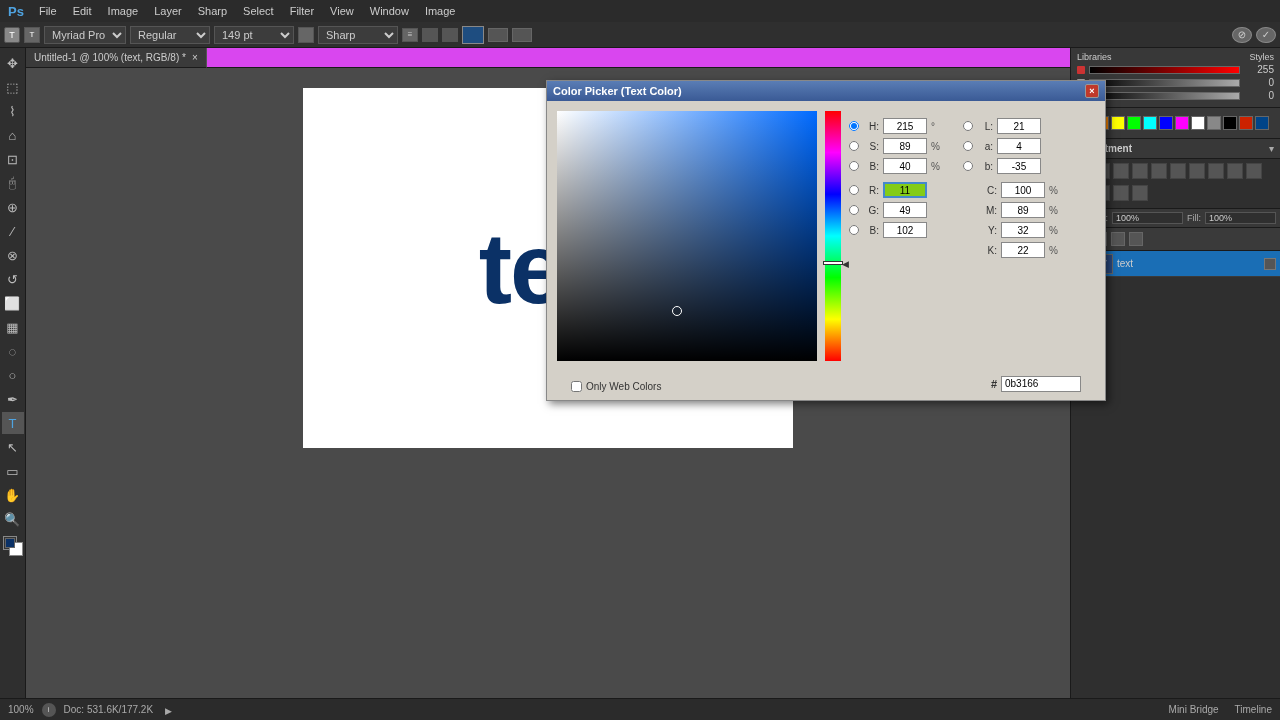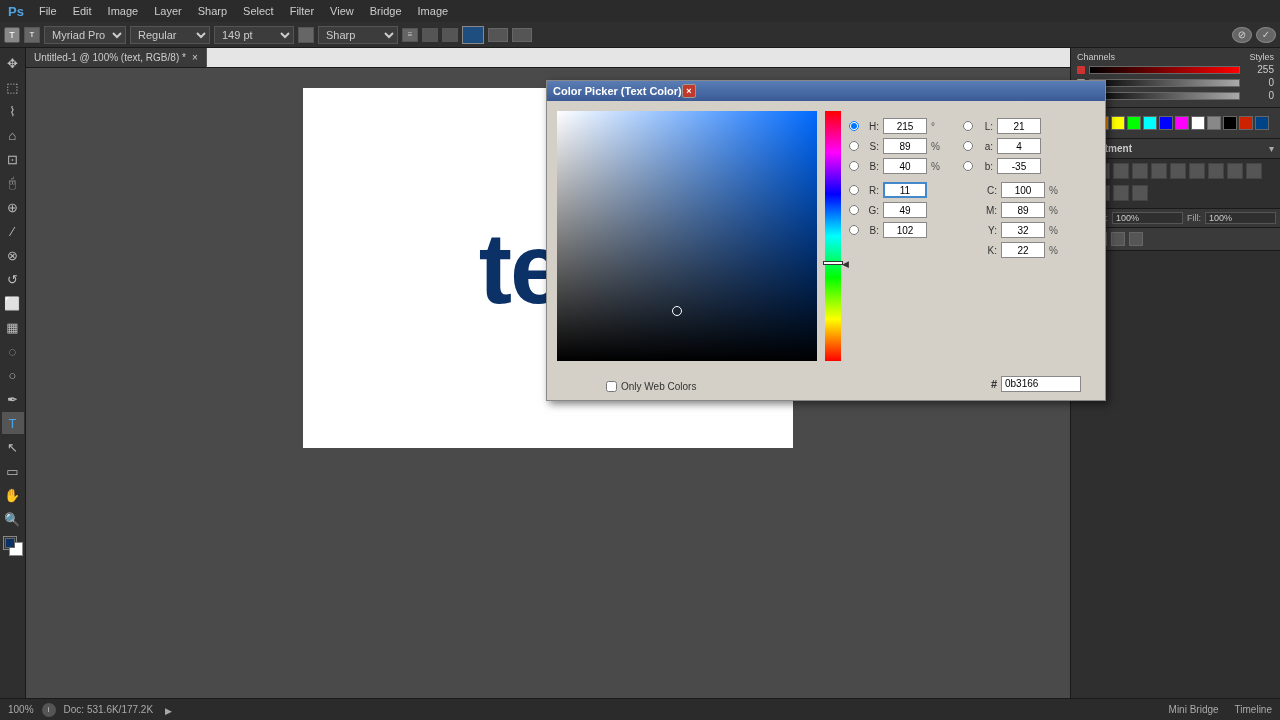--- a/index.html
+++ b/index.html
@@ -167,21 +167,21 @@
       border: 1px solid #888;
       box-shadow: 3px 3px 8px rgba(0,0,0,0.5);
       pointer-events: all;
       font-size: 11px;
     }
     .dialog-titlebar {
       background: linear-gradient(to bottom, #5a7db5, #3a5a95);
       height: 20px;
       display: flex;
       align-items: center;
-      justify-content: flex-start;
+      justify-content: space-between;
       padding: 0 6px;
       color: white;
       font-size: 11px;
       font-weight: bold;
     }
     .dialog-close-btn {
       width: 14px; height: 14px;
       background: #c0392b;
       border: 1px solid #999;
       border-radius: 2px;
@@ -317,21 +317,20 @@
     .only-web-check {
       width: 11px; height: 11px; cursor: pointer;
     }
     .only-web-label {
       color: #333; font-size: 10px;
     }
 
     
     .dialog-bottom {
       padding: 4px 24px 8px;
-      margin-left: 35px;
     }
 
     
     .layers-area {
       flex: 1;
       overflow: hidden;
     }
     .layer-row {
       display: flex;
       align-items: center;
@@ -401,21 +400,21 @@
 <div class="menu-bar">
   <span class="ps-logo">Ps</span>
   <span class="menu-item">File</span>
   <span class="menu-item">Edit</span>
   <span class="menu-item">Image</span>
   <span class="menu-item">Layer</span>
   <span class="menu-item">Sharp</span>
   <span class="menu-item">Select</span>
   <span class="menu-item">Filter</span>
   <span class="menu-item">View</span>
-  <span class="menu-item">Bridge</span>
+  <span class="menu-item">Window</span>
   <span class="menu-item">Image</span>
 </div>
 
 <div class="toolbar">
   <div style="width:16px;height:16px;background:#888;border-radius:2px;border:1px solid #555;display:flex;align-items:center;justify-content:center;">
       <span style="color:white;font-size:9px;">T</span>
     </div>
   <div style="width:16px;height:16px;background:#666;border:1px solid #555;display:flex;align-items:center;justify-content:center;">
       <span style="color:white;font-size:8px;">T</span>
     </div>
@@ -472,38 +471,38 @@
   <div style="margin-top:4px;display:flex;flex-direction:column;align-items:center;gap:2px;">
     <div style="position:relative;width:20px;height:20px;">
       <div style="width:14px;height:14px;background:#333;border:1px solid #888;position:absolute;top:0;left:0;"></div>
       <div style="width:14px;height:14px;background:white;border:1px solid #888;position:absolute;bottom:0;right:0;"></div>
       <div style="width:10px;height:10px;background:#0b3166;border:1px solid #666;position:absolute;top:2px;left:2px;z-index:2;"></div>
     </div>
   </div>
 </div>
 
 <div class="canvas-area">
-  <div style="display:flex;align-items:center;background:#e5e5e5;height:20px;border-bottom:1px solid #1a1a1a;">
+  <div style="display:flex;align-items:center;background:#d946ef;height:20px;border-bottom:1px solid #1a1a1a;">
     <div class="canvas-tab">
       <span>Untitled-1 @ 100% (text, RGB/8) *</span>
       <span style="margin-left:6px;cursor:pointer;">×</span>
     </div>
   </div>
   <div style="display:flex;justify-content:center;padding-top:20px;">
     <div class="canvas-white">
       <span class="canvas-text">tex</span>
     </div>
   </div>
 </div>
 
 <div class="right-panel">
 
   <div style="background:#383838;padding:4px 6px;border-bottom:1px solid #1a1a1a;">
     <div style="display:flex;justify-content:space-between;align-items:center;margin-bottom:2px;">
-      <span style="color:#ccc;font-size:9px;">Channels</span>
+      <span style="color:#ccc;font-size:9px;">Libraries</span>
       <span style="color:#ccc;font-size:9px;">Styles</span>
     </div>
     <div class="color-slider-row">
       <div style="width:8px;height:8px;background:#cc3333;border-radius:1px;"></div>
       <div class="color-slider" style="background:linear-gradient(to right,#000,#ff0000);"></div>
       <span class="slider-val">255</span>
     </div>
     <div class="color-slider-row">
       <div style="width:8px;height:8px;background:#aaa;border-radius:1px;"></div>
       <div class="color-slider" style="background:linear-gradient(to right,#000,#aaa);"></div>
@@ -565,20 +564,26 @@
         <span style="color:#ccc;font-size:9px;">100%</span>
       </div>
     </div>
     <div style="display:flex;gap:4px;padding:4px;background:#3a3a3a;border-bottom:1px solid #1a1a1a;">
       <div style="width:14px;height:14px;background:#555;border:1px solid #666;"></div>
       <div style="width:14px;height:14px;background:#555;border:1px solid #666;"></div>
       <div style="width:14px;height:14px;background:#555;border:1px solid #666;"></div>
       <div style="width:14px;height:14px;background:#555;border:1px solid #666;"></div>
     </div>
 
+    <div class="layer-row active">
+      <div class="layer-eye">👁</div>
+      <div class="layer-thumb layer-thumb-t">T</div>
+      <span class="layer-name">text</span>
+      <div style="margin-left:auto;width:12px;height:12px;background:#555;border:1px solid #777;"></div>
+    </div>
   </div>
 </div>
 
 <div class="color-picker-overlay">
   <div class="color-picker-dialog">
 
     <div class="dialog-titlebar">
       <span>Color Picker (Text Color)</span>
       <div class="dialog-close-btn">×</div>
     </div>
@@ -625,21 +630,21 @@
             </div>
             <div class="field-row">
               <input type="radio" class="radio-btn" style="">
               <span class="field-label">B:</span>
               <input class="field-input" value="40" style="">
               <span class="field-unit">%</span>
             </div>
             <div class="field-row" style="margin-top:4px;">
               <input type="radio" class="radio-btn" style="">
               <span class="field-label">R:</span>
-              <input class="field-input" value="11" style="background: #ffffff; border: 2px solid rgb(68, 136, 204);">
+              <input class="field-input" value="11" style="background: #84cc16; border: 2px solid rgb(68, 136, 204);">
             </div>
             <div class="field-row">
               <input type="radio" class="radio-btn" style="">
               <span class="field-label">G:</span>
               <input class="field-input" value="49" style="">
             </div>
             <div class="field-row">
               <input type="radio" class="radio-btn" style="">
               <span class="field-label">B:</span>
               <input class="field-input" value="102" style="">

